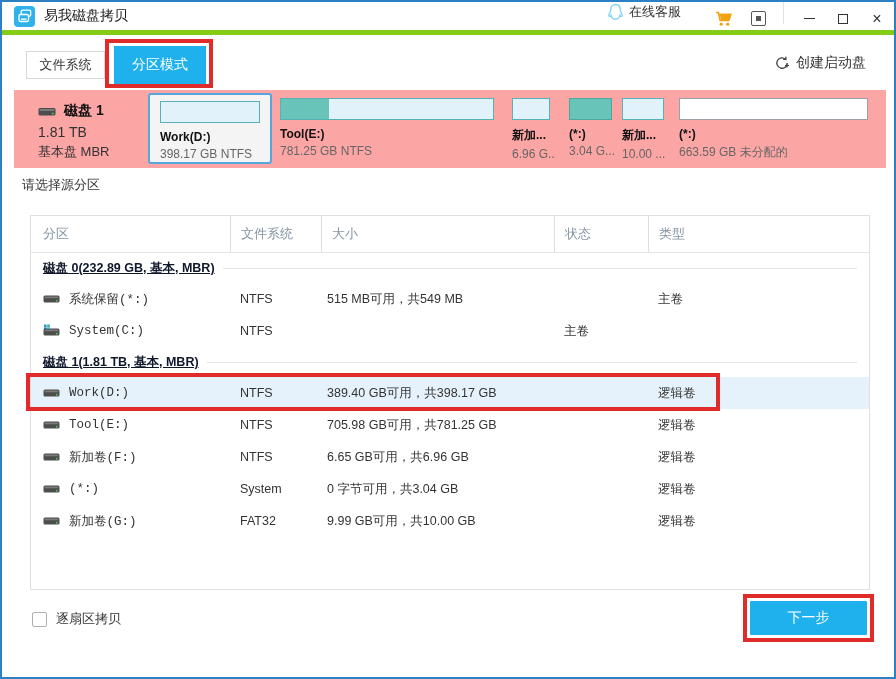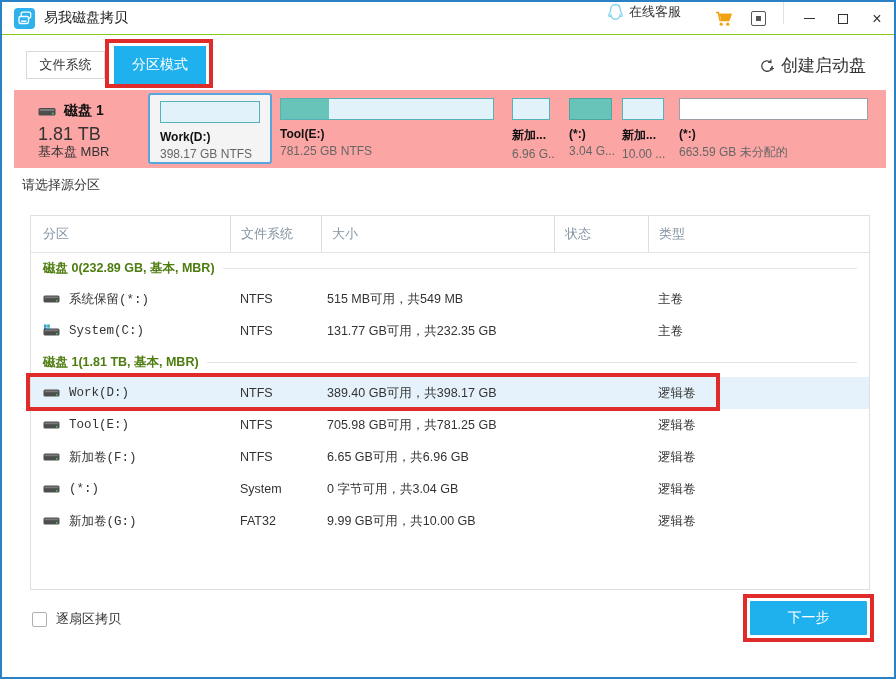--- a/index.html
+++ b/index.html
@@ -4,21 +4,21 @@
 <style>
   * { margin:0; padding:0; box-sizing:border-box; }
   html,body { background:#fff; }
   body { font-family:"Liberation Sans","DejaVu Sans",sans-serif; }
   #win {
     position:relative; width:896px; height:679px; background:#fff;
     border:2px solid #2c80c4; overflow:hidden; color:#333;
   }
   
   .titlebar { position:absolute; left:0; top:0; right:0; height:33px;
-    border-bottom:1px solid #84cc16; display:flex; align-items:center; background:#fff; }
+    border-bottom:5px solid #84cc16; display:flex; align-items:center; background:#fff; }
   .appicon { width:21px; height:21px; margin-left:12px; border-radius:4px;
     background:#2fb2ec; display:flex; align-items:center; justify-content:center; }
   .apptitle { margin-left:9px; font-size:14px; color:#1a1a1a; }
   .tb-right { position:absolute; right:0; top:0; height:20px; display:flex; }
   .support { display:flex; align-items:center; cursor:pointer; margin-right:26px; }
   .support-label { font-size:13px; color:#333; margin-left:5px; }
   .tb-btn { width:34px; height:33px; display:flex; align-items:center; justify-content:center; cursor:pointer; }
   .tb-sep { width:1px; height:22px; background:#e2e2e2; margin:0 8px; }
   .glyph-min { width:11px; border-bottom:1px solid #333; height:1px; display:block; }
   .glyph-max { width:10px; height:10px; border:1px solid #333; display:block; }
@@ -27,47 +27,47 @@
     display:flex; align-items:center; justify-content:center; }
   .menubox::after { content:""; width:5px; height:5px; background:#555; }
   
   .tab { position:absolute; display:flex; align-items:center; justify-content:center;
     cursor:pointer; font-size:13px; }
   .tab-disk { left:24px; top:49px; width:79px; height:28px; background:#fff;
     border:1px solid #d8d8d8; color:#333; }
   .tab-part { left:112px; top:44px; width:92px; height:38px; background:#1fb0ee;
     color:#fff; font-size:14px; }
   .bootdisk { position:absolute; right:28px; top:52px; display:flex; align-items:center;
-    cursor:pointer; font-size:17px; color:#333; }
+    cursor:pointer; font-size:14px; color:#333; }
   .bootdisk span.lbl { margin-left:6px; }
   
   .strip { position:absolute; left:12px; top:88px; width:872px; height:78px; background:#fca5a5; }
   .diskinfo-name { position:absolute; left:50px; top:12px; font-size:14px; font-weight:bold; color:#111; }
   .diskinfo-icon { position:absolute; left:24px; top:15px; }
-  .diskinfo-size { position:absolute; left:24px; top:34px; font-size:18px; color:#333; }
+  .diskinfo-size { position:absolute; left:24px; top:34px; font-size:14px; color:#333; }
   .diskinfo-type { position:absolute; left:24px; top:53px; font-size:13px; color:#333; }
   .pblock { position:absolute; cursor:pointer; }
   .pbar { border:1px solid #55b2b6; height:22px; background:#e2f2fb; position:relative; overflow:hidden; }
   .pbar .fill { position:absolute; left:0; top:0; bottom:0; background:#68c4b8; }
   .pbar.teal { background:#68c4b8; border-color:#4aa8a0; }
   .pbar.unalloc { background:#fff; border-color:#9aa0a6; }
   .pname { font-size:12px; font-weight:bold; color:#111; margin-top:7px; white-space:nowrap; overflow:hidden; }
   .psize { font-size:12px; color:#666; margin-top:3px; white-space:nowrap; overflow:hidden; }
   .pblock.selected { border:2px solid #57a7de; border-radius:3px; background:#f4f4f5; }
   .pblock.selected .inner { padding:6px 10px 0 10px; }
   
   .section-title { position:absolute; left:20px; top:174px; font-size:13px; color:#333; }
   .ptable { position:absolute; left:28px; top:213px; width:840px; height:375px;
     border:1px solid #dfdfdf; background:#fff; font-size:12.5px; }
   .thead { display:grid; grid-template-columns:199px 91px 233px 94px 1fr; height:37px;
     border-bottom:1px solid #e4e4e4; color:#8494a3; font-size:13px; }
   .thead .th { display:flex; align-items:center; padding-left:12px; }
   .thead .th + .th { border-left:1px solid #dadfe4; padding-left:10px; }
   .grow { display:flex; align-items:center; height:30px; padding-left:12px;
-    font-weight:bold; color:#4d7c0f; font-size:12.5px; }
+    font-weight:bold; color:#0f172a; font-size:12.5px;text-decoration:underline; }
   .grow::after { content:""; flex:1; border-top:1px solid #e4e4e4; margin-left:8px; margin-right:12px; }
   .trow { display:grid; grid-template-columns:199px 91px 233px 94px 1fr; height:32px;
     align-items:center; color:#333; cursor:pointer; }
   .trow.selected { background:#e6f2fb; }
   .trow .c-name { display:flex; align-items:center; padding-left:12px; overflow:hidden; }
   .trow .c-name .nm { margin-left:9px;font-family:Liberation Mono, monospace; }
   .trow .c-fs { padding-left:10px; }
   .trow .c-size { padding-left:6px; }
   .trow .c-type { padding-left:10px; }
   
@@ -233,21 +233,20 @@
           <rect x="1.5" y="5.5" width="14" height="1.8" rx="0.9" fill="#7a7a7a"></rect>
           <circle cx="13.8" cy="9.8" r="1" fill="#43c24c"></circle>
           <rect x="1" y="0.5" width="2.6" height="2.6" fill="#26a0da"></rect>
           <rect x="4.2" y="0.5" width="2.6" height="2.6" fill="#3bb08f"></rect>
           <rect x="1" y="3.4" width="2.6" height="1.6" fill="#1b75bb"></rect>
           <rect x="4.2" y="3.4" width="2.6" height="1.6" fill="#2a9fd8"></rect>
         </svg>
         <span class="nm">System(C:)</span>
       </div>
       <div class="c-fs">NTFS</div>
-      <div class="c-size">131.77 GB可用，共232.35 GB</div>
       <div class="c-status"></div>
       <div class="c-type">主卷</div>
     </div>
 
     <div class="grow">
       <span>磁盘 1(1.81 TB, 基本, MBR)</span>
     </div>
 
     <div class="trow selected">
       <div class="c-name">

